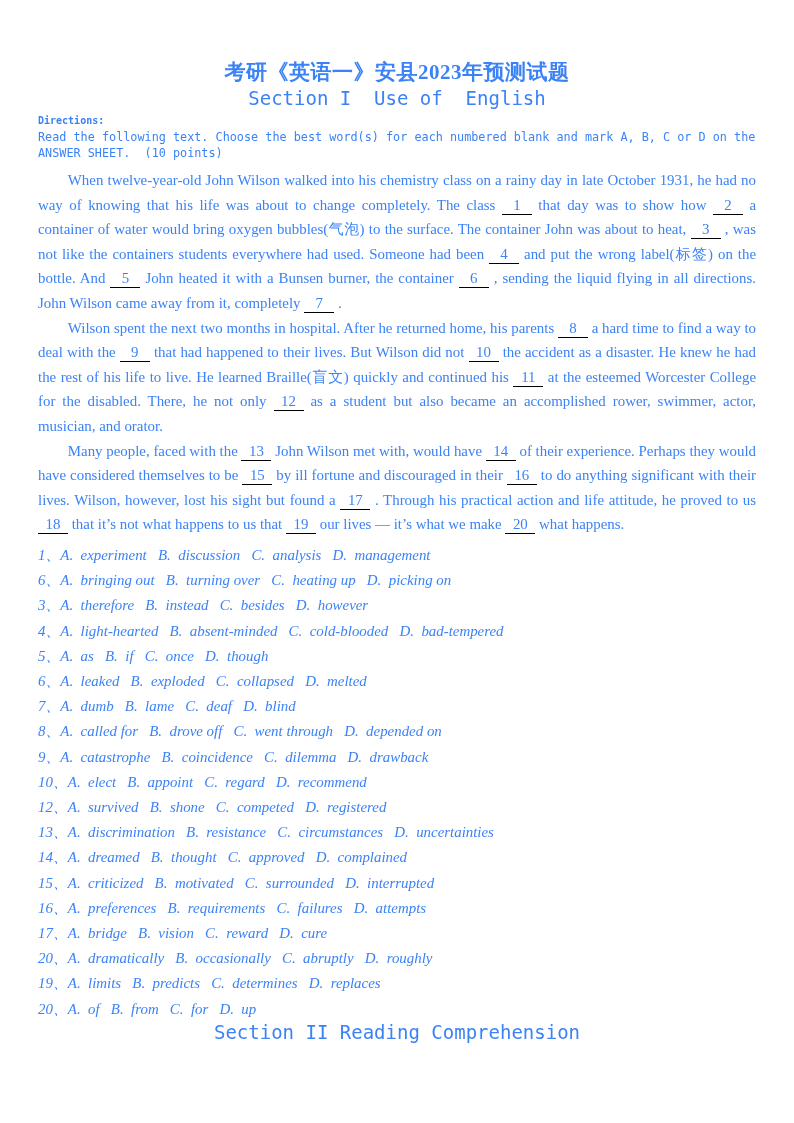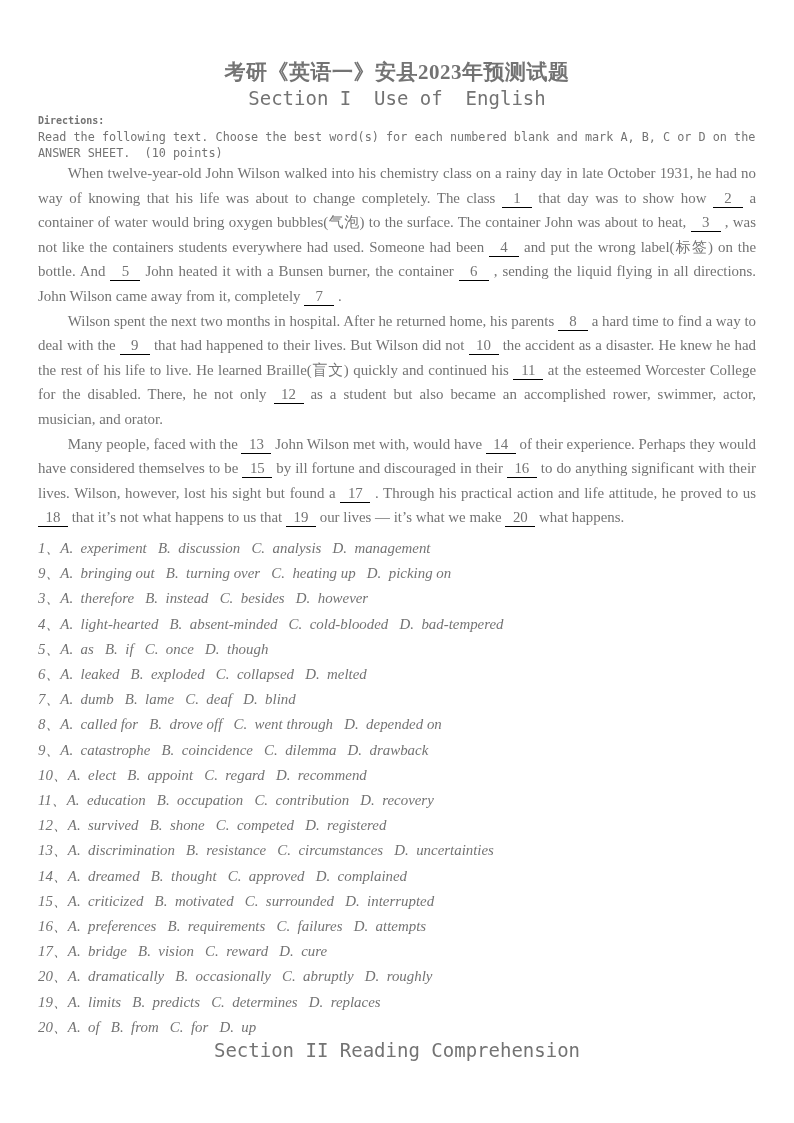--- a/index.html
+++ b/index.html
@@ -1,36 +1,36 @@
 <!DOCTYPE html>
 <html><head>
 <meta charset="utf-8">
 <style>
   html, body { margin: 0; padding: 0; background: #ffffff; }
   .page {
     width: 794px; height: 1123px; box-sizing: border-box;
     padding: 58px 38px 0 38px;
-    background: #ffffff; color: #737373;
+    background: #ffffff; color: #3b82f6;
     font-family: "Liberation Serif", serif;
     overflow: hidden;
   }
   .title {
     margin: 0 0 4px 0; text-align: center;
     font-size: 21px; font-weight: 700;
     font-family: "Liberation Serif", serif;
     letter-spacing: 0.5px;
   }
   .mono { font-family: "DejaVu Sans Mono", "Liberation Mono", monospace; }
   .section-heading {
     text-align: center; font-size: 19px; line-height: 17px;
     white-space: pre-wrap; margin-top: 3px;
   }
   .directions-label { font-size: 10px; font-weight: 700; margin-top: 6px; line-height: 16px; }
   .directions-text { font-size: 11.8px; line-height: 16px; white-space: pre-wrap; }
-  .passage { }
+  .passage { margin-top: 7px; }
   .para {
     margin: 0; font-size: 14.9px; line-height: 24.6px;
     text-align: justify; text-indent: 2em;
   }
   .blank {
     display: inline-block; text-indent: 0;
     min-width: 16px; padding: 0 7px; text-align: center;
     border-bottom: 1px solid #000; line-height: 17px;
   }
   .questions { margin-top: 6px; }
@@ -48,30 +48,29 @@
     <div class="directions-label mono">Directions:</div>
     <div class="directions-text mono">Read the following text. Choose the best word(s) for each numbered blank and mark A, B, C or D on the ANSWER SHEET.  (10 points)</div>
   </div>
   <div class="passage" id="passage">
       <p class="para">When twelve-year-old John Wilson walked into his chemistry class on a rainy day in late October 1931, he had no way of knowing that his life was about to change completely. The class <span class="blank">1</span> that day was to show how <span class="blank">2</span> a container of water would bring oxygen bubbles(气泡) to the surface. The container John was about to heat, <span class="blank">3</span> , was not like the containers students everywhere had used. Someone had been <span class="blank">4</span> and put the wrong label(标签) on the bottle. And <span class="blank">5</span> John heated it with a Bunsen burner, the container <span class="blank">6</span> , sending the liquid flying in all directions. John Wilson came away from it, completely <span class="blank">7</span> .</p>
       <p class="para">Wilson spent the next two months in hospital. After he returned home, his parents <span class="blank">8</span> a hard time to find a way to deal with the <span class="blank">9</span> that had happened to their lives. But Wilson did not <span class="blank">10</span> the accident as a disaster. He knew he had the rest of his life to live. He learned Braille(盲文) quickly and continued his <span class="blank">11</span> at the esteemed Worcester College for the disabled. There, he not only <span class="blank">12</span> as a student but also became an accomplished rower, swimmer, actor, musician, and orator.</p>
       <p class="para">Many people, faced with the <span class="blank">13</span> John Wilson met with, would have <span class="blank">14</span> of their experience. Perhaps they would have considered themselves to be <span class="blank">15</span> by ill fortune and discouraged in their <span class="blank">16</span> to do anything significant with their lives. Wilson, however, lost his sight but found a <span class="blank">17</span> . Through his practical action and life attitude, he proved to us <span class="blank">18</span> that it’s not what happens to us that <span class="blank">19</span> our lives — it’s what we make <span class="blank">20</span> what happens.</p>
     </div>
   <div class="questions" id="questions">
       <div class="question">1、A.  experiment   B.  discussion   C.  analysis   D.  management</div>
-      <div class="question">9、A.  bringing out   B.  turning over   C.  heating up   D.  picking on</div>
+      <div class="question">6、A.  bringing out   B.  turning over   C.  heating up   D.  picking on</div>
       <div class="question">3、A.  therefore   B.  instead   C.  besides   D.  however</div>
       <div class="question">4、A.  light-hearted   B.  absent-minded   C.  cold-blooded   D.  bad-tempered</div>
       <div class="question">5、A.  as   B.  if   C.  once   D.  though</div>
       <div class="question">6、A.  leaked   B.  exploded   C.  collapsed   D.  melted</div>
       <div class="question">7、A.  dumb   B.  lame   C.  deaf   D.  blind</div>
       <div class="question">8、A.  called for   B.  drove off   C.  went through   D.  depended on</div>
       <div class="question">9、A.  catastrophe   B.  coincidence   C.  dilemma   D.  drawback</div>
       <div class="question">10、A.  elect   B.  appoint   C.  regard   D.  recommend</div>
-      <div class="question">11、A.  education   B.  occupation   C.  contribution   D.  recovery</div>
       <div class="question">12、A.  survived   B.  shone   C.  competed   D.  registered</div>
       <div class="question">13、A.  discrimination   B.  resistance   C.  circumstances   D.  uncertainties</div>
       <div class="question">14、A.  dreamed   B.  thought   C.  approved   D.  complained</div>
       <div class="question">15、A.  criticized   B.  motivated   C.  surrounded   D.  interrupted</div>
       <div class="question">16、A.  preferences   B.  requirements   C.  failures   D.  attempts</div>
       <div class="question">17、A.  bridge   B.  vision   C.  reward   D.  cure</div>
       <div class="question">20、A.  dramatically   B.  occasionally   C.  abruptly   D.  roughly</div>
       <div class="question">19、A.  limits   B.  predicts   C.  determines   D.  replaces</div>
       <div class="question">20、A.  of   B.  from   C.  for   D.  up</div>
     </div>

